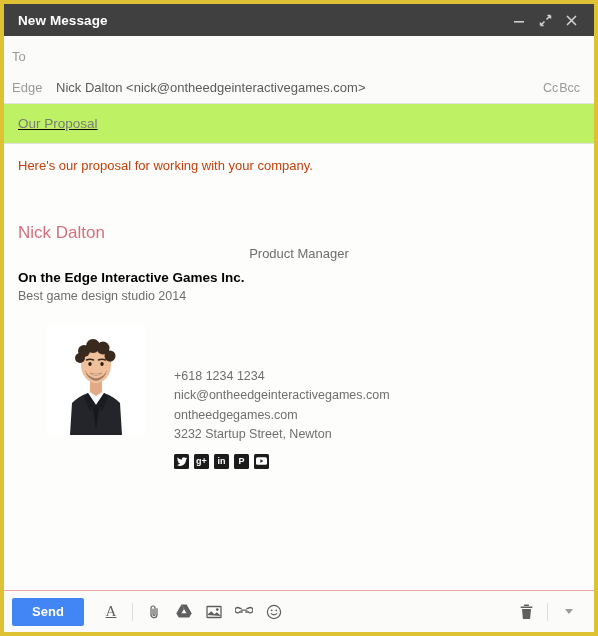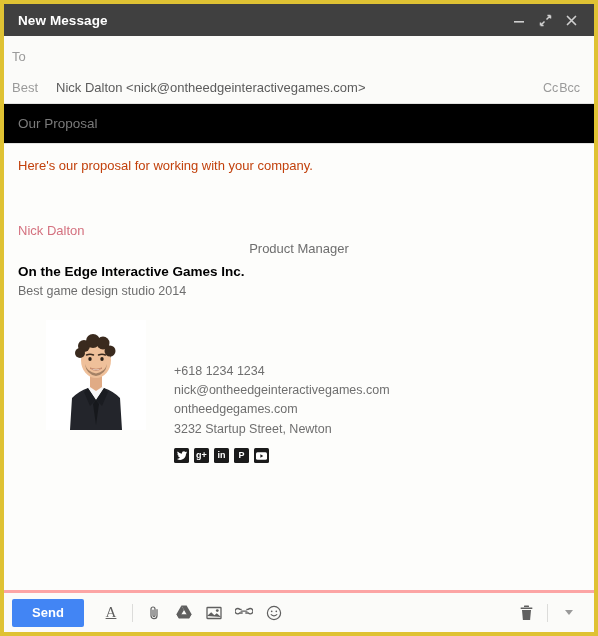--- a/index.html
+++ b/index.html
@@ -99,21 +99,21 @@
     background: #e2e2e0;
     margin: 0;
   }
 
   
   #subject-row {
     padding: 0 14px;
     height: 39px;
     display: flex;
     align-items: center;
-    background: #000000;
+    background: #bef264;
     flex: none;
     text-decoration: underline;
   }
   #subject-text {
     color: #7a7a7a;
     font-size: 13.5px;
   }
 
   
   #body {
@@ -127,21 +127,21 @@
     color: #c2410c;
     font-size: 13px;
     margin-bottom: 17px;
     line-height: 1.25;
   }
 
   
   #signature { margin-top: 28px; }
   #sig-name {
     color: #d4717f;
-    font-size: 13px;
+    font-size: 17px;
     line-height: 1.35;
     margin-top: 48px;
   }
   #sig-role {
     color: #6e6e6e;
     font-size: 13px;
     line-height: 1.35;
     text-align: center;
   }
   #sig-company {
@@ -212,21 +212,21 @@
     font-size: 11px;
     color: #f2f1ee;
     white-space: nowrap;
     letter-spacing: 0.3px;
   }
 
   
   #toolbar {
     height: 42px;
     background: #fbfbf9;
-    border-top: 3px solid #fca5a5;
+    border-top: 1px solid #fca5a5;
     display: flex;
     align-items: center;
     padding: 0 10px 0 8px;
     flex: none;
     box-sizing: border-box;
   }
   #send-button {
     background: #4285f4;
     color: #ffffff;
     font-size: 13px;
@@ -297,21 +297,21 @@
     </div>
   </div>
 
   <div id="fields">
     <div class="field-row" id="to-row">
       <span class="field-label">To</span>
       <span class="field-value" placeholder="To"></span>
     </div>
 
     <div class="field-row">
-      <span class="field-label">Best</span>
+      <span class="field-label">Edge</span>
       <span class="field-value">Nick Dalton &lt;nick@ontheedgeinteractivegames.com&gt;</span>
       <span id="ccbcc">
         <span>Cc</span>
         <span>Bcc</span>
       </span>
     </div>
   </div>
 
   <div class="hrule"></div>
 

